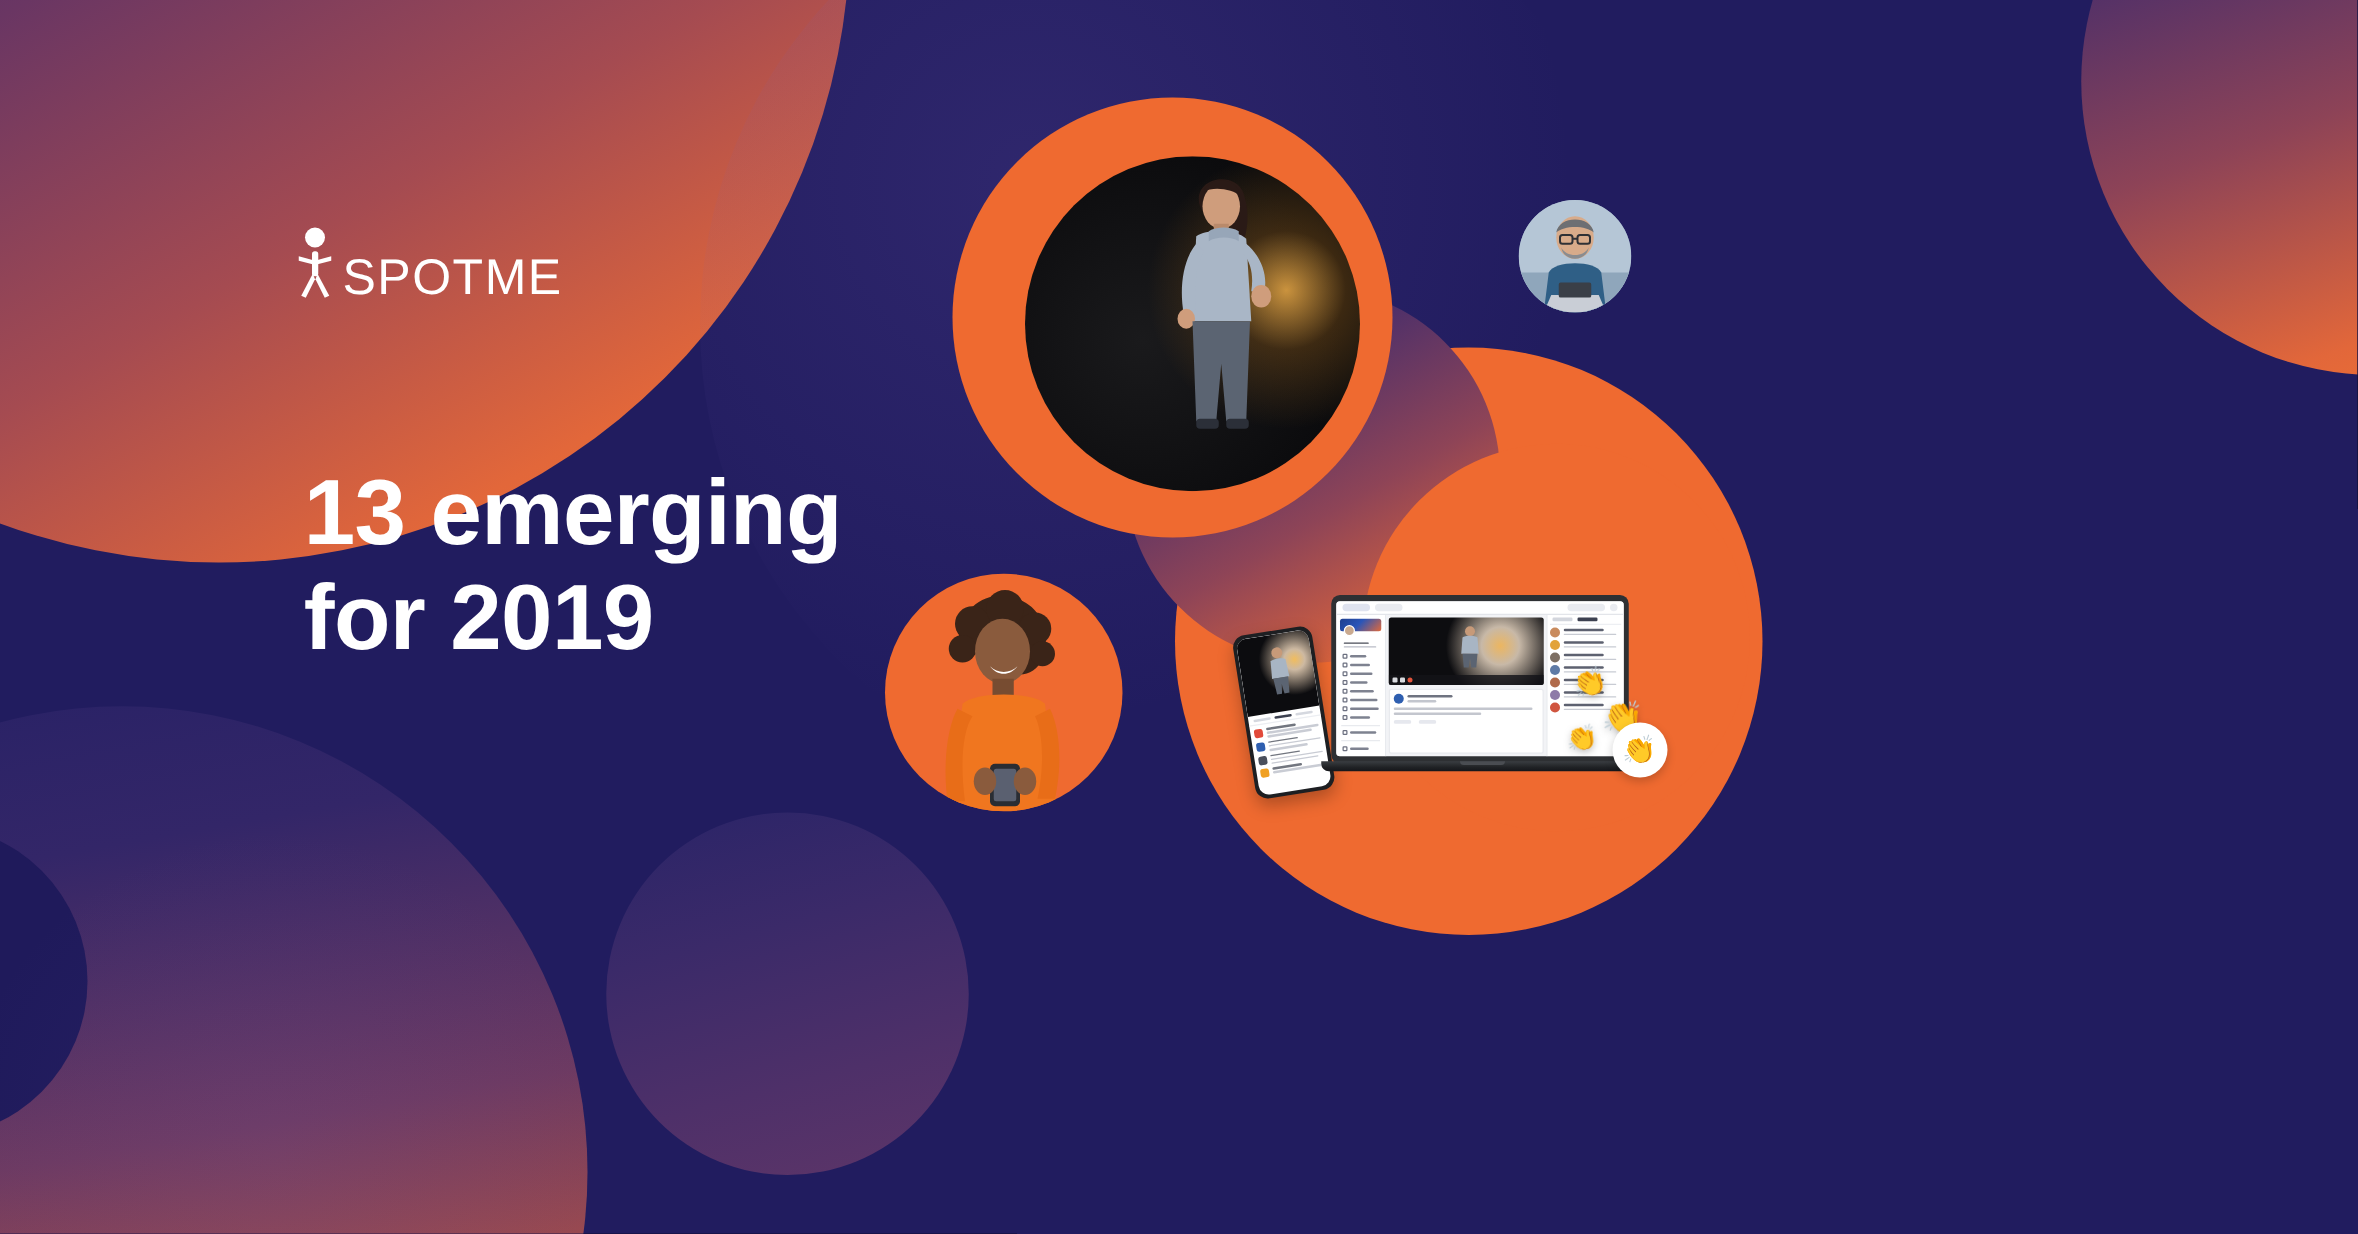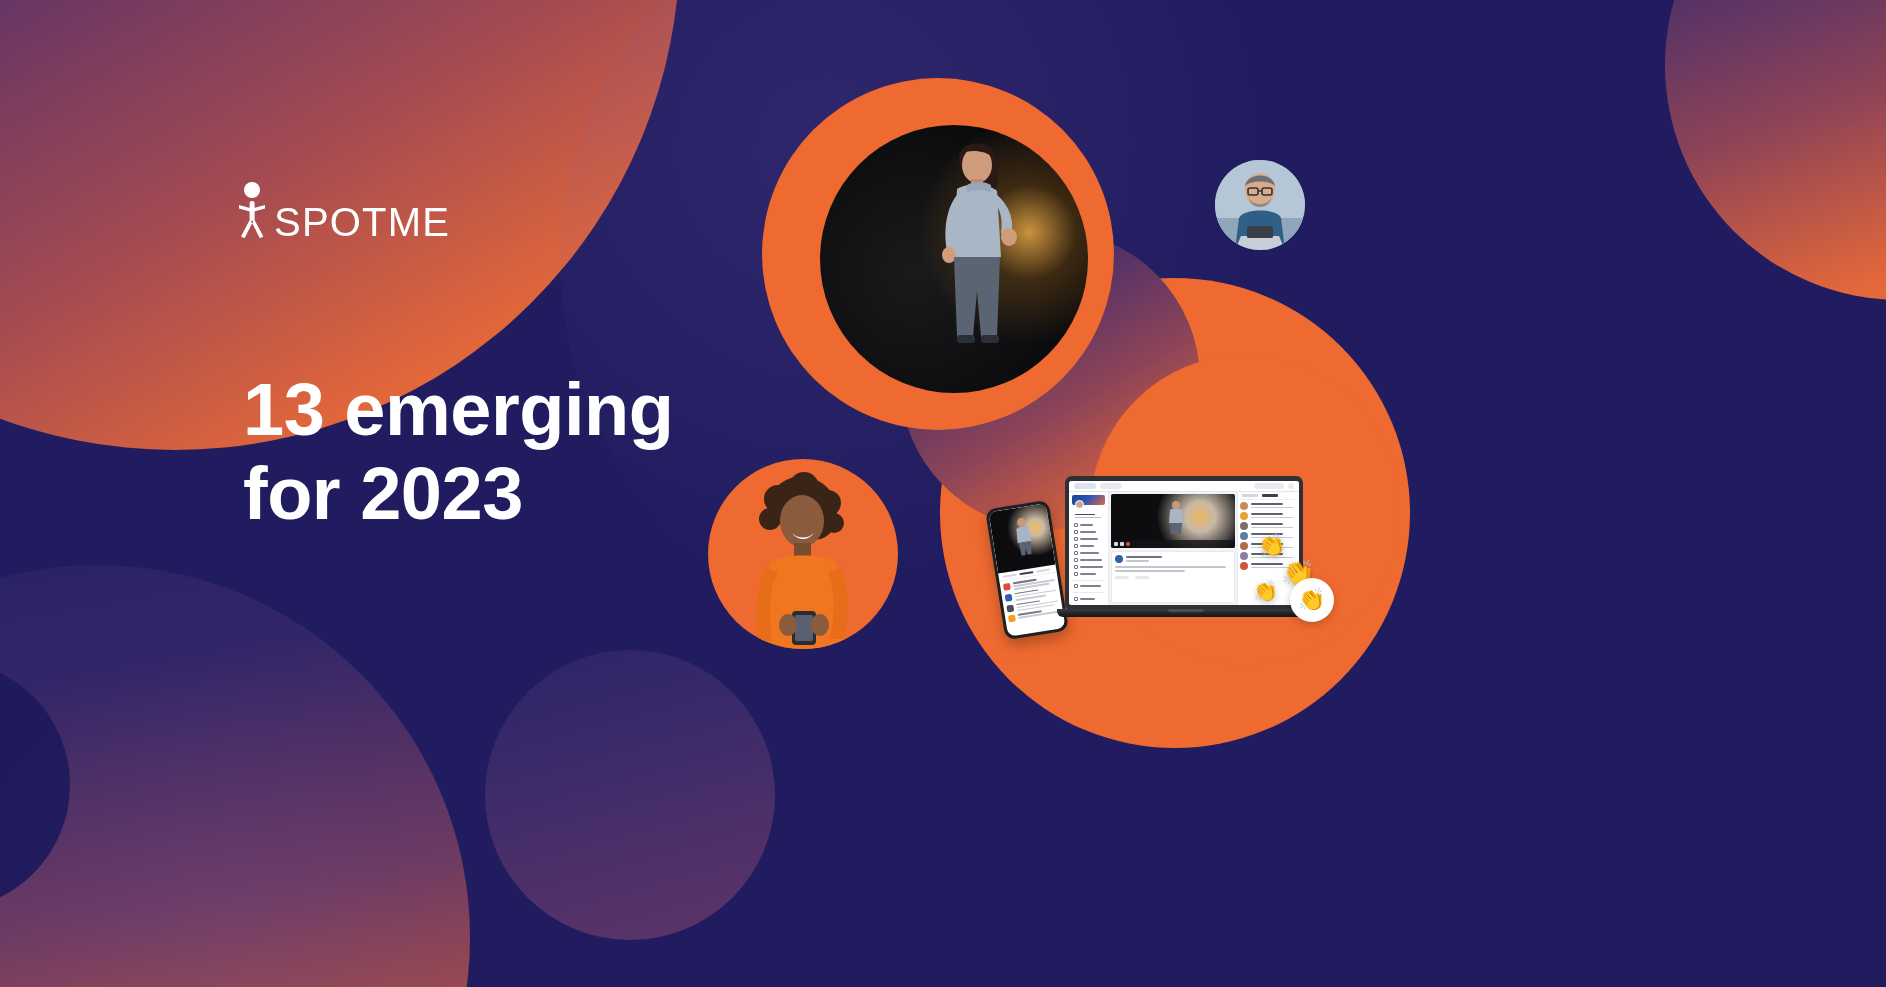--- a/index.html
+++ b/index.html
@@ -269,21 +269,21 @@
         <path d="M29 24 L18 27 L18 30.4 L29 27.6 Z" fill="#ffffff"></path>
         <path d="M14.2 38 L5 55.6 L8.6 57.2 L16 42.4 Z" fill="#ffffff"></path>
         <path d="M18 38 L27.4 55.6 L23.8 57.2 L16.4 42.4 Z" fill="#ffffff"></path>
       </svg>
     </span>
     <span class="logo-word">SPOTME</span>
   </div>
 
   <h1 class="headline">
     <span class="ln">13 emerging</span>
-    <span class="ln">for 2023</span>
+    <span class="ln">for 2019</span>
   </h1>
 
   <div class="photo-speaker-ring"></div>
   <div class="photo-speaker">
     <svg class="speaker-fig" width="150" height="268" viewBox="0 0 150 268" xmlns="http://www.w3.org/2000/svg" aria-hidden="true">
 
       <path d="M62 34 C62 16, 92 12, 98 30 C104 48, 100 66, 95 74 C92 60, 86 50, 74 48 C66 47, 62 42, 62 34 Z" fill="#2a1a16"></path>
 
       <ellipse cx="80" cy="40" rx="15" ry="18" fill="#cf9d7c"></ellipse>
       <path d="M66 28 C70 16, 94 16, 95 32 C90 26, 74 24, 66 28 Z" fill="#2a1a16"></path>

